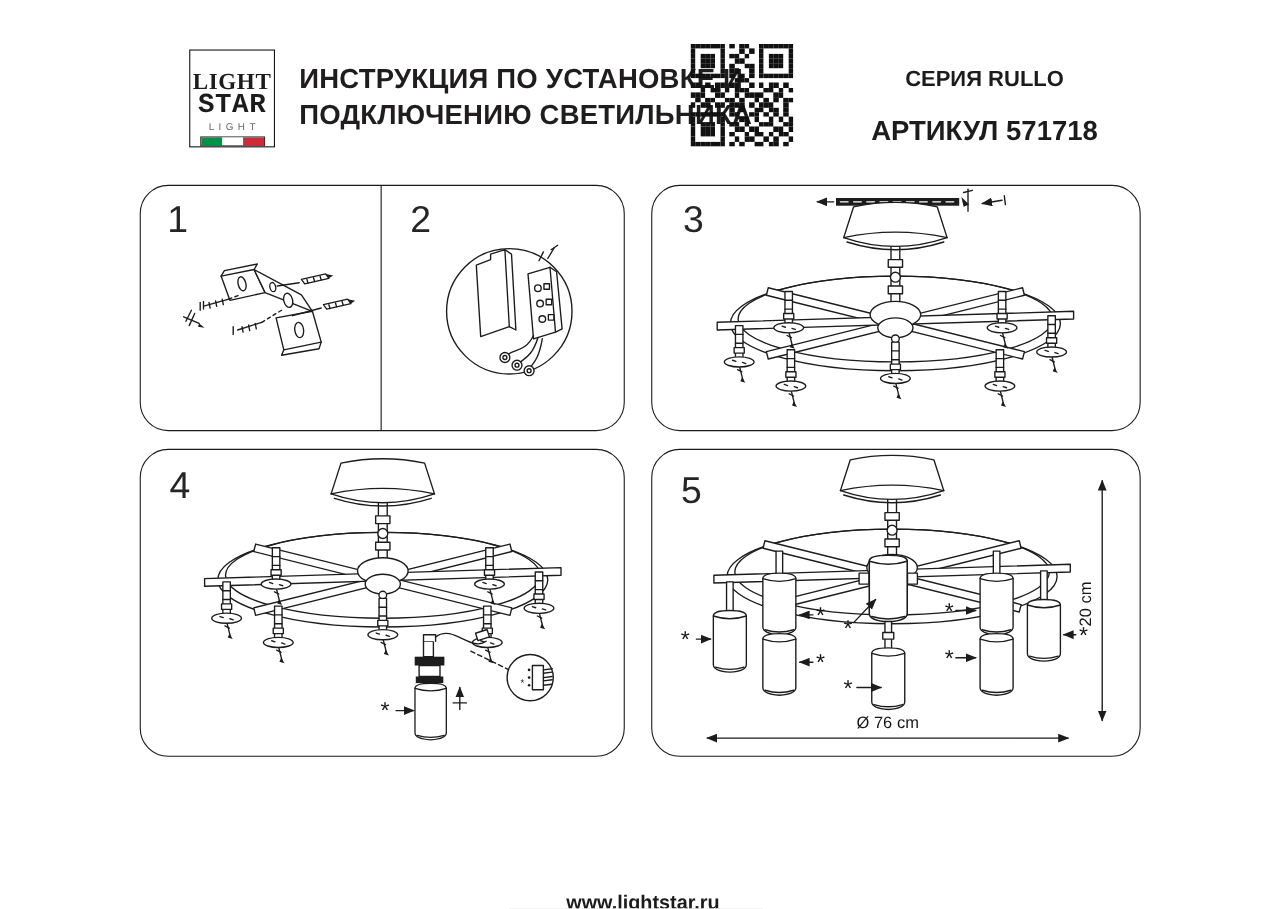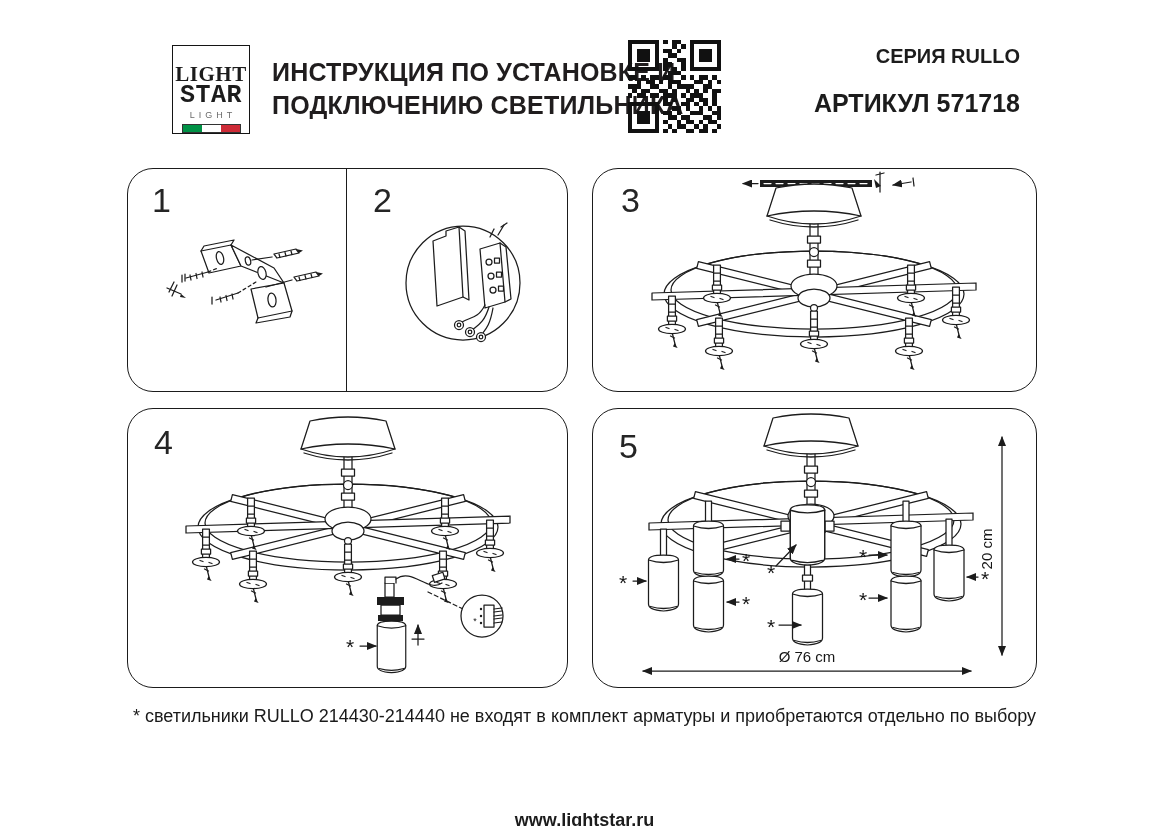--- a/index.html
+++ b/index.html
@@ -16,21 +16,21 @@
   .logo-group{font-size:9px;letter-spacing:4px;margin-left:4px;color:#6a6a6a;margin-top:2px;}
   .flag{width:57px;height:7px;border:1px solid #333;display:flex;margin-top:4px;}
   .flag span{flex:1;}
 
   .title{left:233px;top:56px;font-weight:700;font-size:25px;line-height:33px;letter-spacing:.2px;color:#201d1e;margin-left:39px;}
 
   .qr{left:628px;top:40px;width:93px;height:93px;display:grid;
       grid-template-columns:repeat(21,1fr);grid-template-rows:repeat(21,1fr);}
   .qr .on{background:#111;}
 
-  .meta{left:770px;top:45px;width:250px;text-align:right;}
+  .meta{left:770px;top:61px;width:250px;text-align:center;}
   .series{font-weight:700;font-size:20px;}
   .article{font-weight:700;font-size:25px;margin-top:21px;}
 
   
   .panel{border:1.6px solid #1b1b1b;border-radius:26px;box-sizing:border-box;}
   .p12{left:127px;top:168px;width:441px;height:224px;}
   .p3 {left:592px;top:168px;width:445px;height:224px;}
   .p4 {left:127px;top:408px;width:441px;height:280px;}
   .p5 {left:592px;top:408px;width:445px;height:280px;}
   .divider{left:218px;top:0;height:100%;width:0;border-left:1.5px solid #1b1b1b;}
@@ -752,16 +752,15 @@
       <g>
         <line x1="409" y1="28" x2="409" y2="246" marker-start="url(#ar)" marker-end="url(#ar)"></line>
         <text class="dim" x="399" y="140" transform="rotate(-90 399,140)">20 cm</text>
         <line x1="50" y1="262" x2="378" y2="262" marker-start="url(#ar)" marker-end="url(#ar)"></line>
         <text class="dim" x="214" y="253">Ø 76 cm</text>
       </g>
     </svg>
     <div class="abs num n5">5</div>
   </div>
 
-  <div class="abs footnote">* светильники RULLO 214430-214440 не входят в комплект арматуры и приобретаются отдельно по выбору</div>
   <div class="abs website">www.lightstar.ru</div>
 
 </div>
 
 </body></html>

